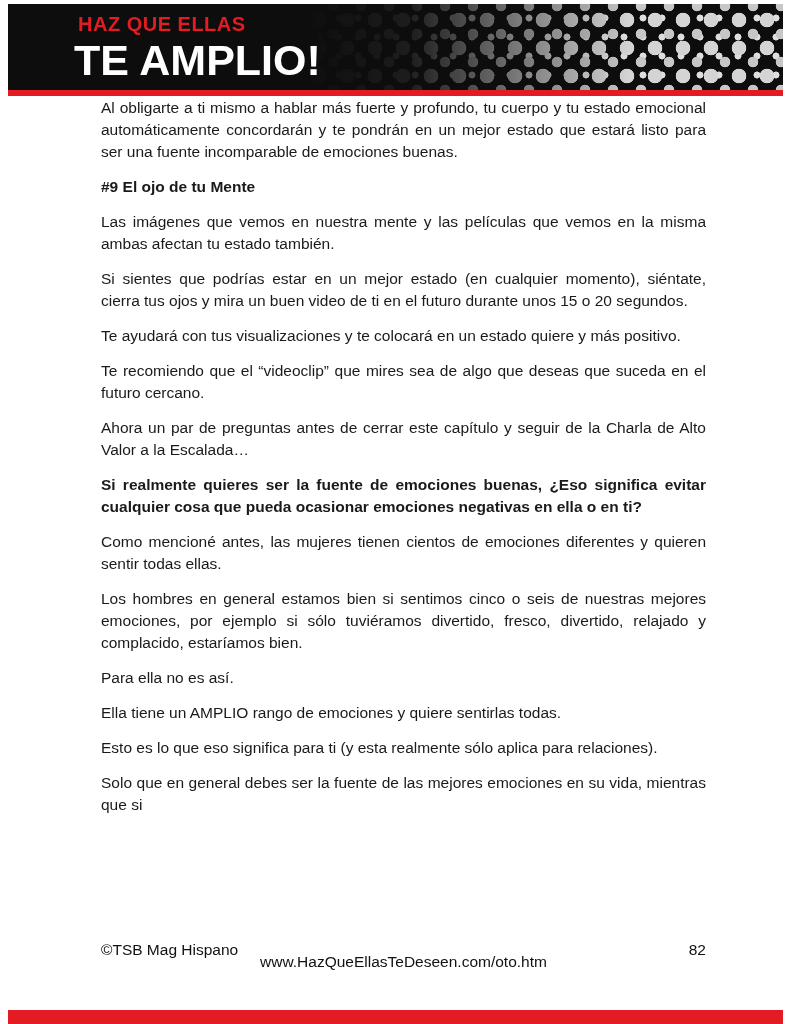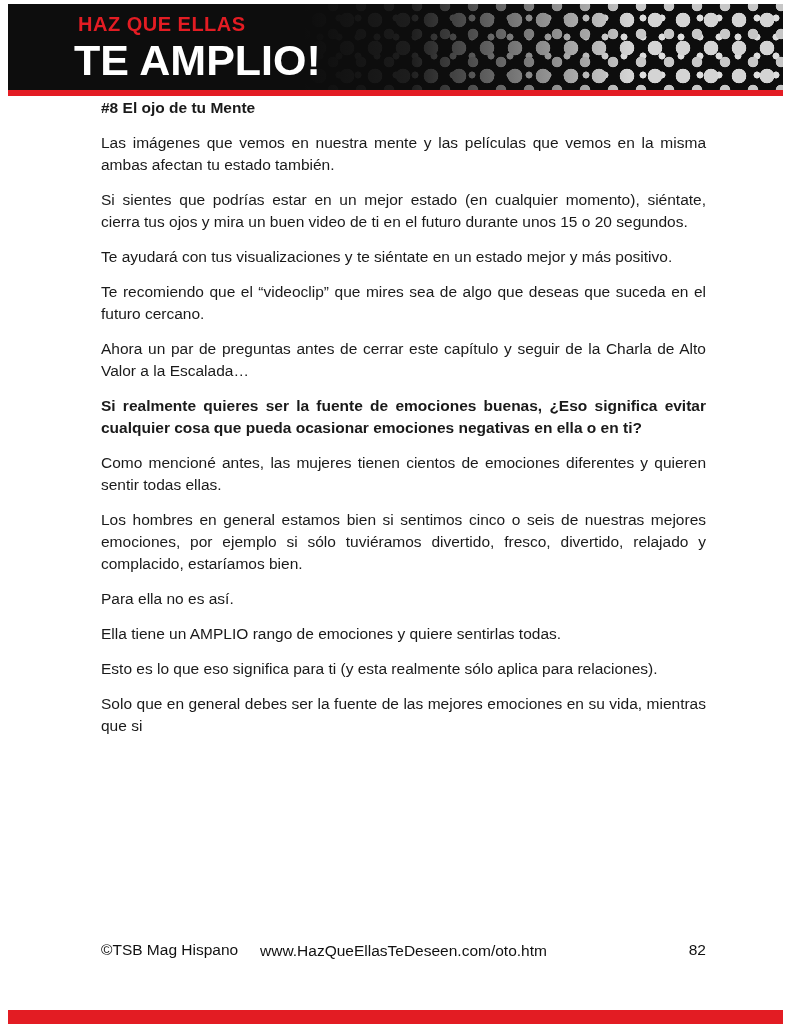--- a/index.html
+++ b/index.html
@@ -92,21 +92,21 @@
   .footer {
     position: absolute;
     top: 940px;
     left: 93px;
     width: 605px;
     color: #111111;
     font-size: 15.5px;
     line-height: 20px;
   }
   .footer-copyright { position: absolute; left: 0; top: 0; text-align: center; }
-  .footer-url { position: absolute; left: 50%; top: 1px; transform: translateX(-50%); white-space: nowrap; }
+  .footer-url { position: absolute; left: 50%; top: 12px; transform: translateX(-50%); white-space: nowrap; }
   .footer-page { position: absolute; right: 0; top: 0; }
 
   .bottom-bar {
     position: absolute;
     bottom: 0;
     left: 0;
     width: 100%;
     height: 14px;
     background: var(--accent, #e31c23);
   }
@@ -121,24 +121,25 @@
     <div class="banner-text">
       <div class="banner-subtitle">HAZ QUE ELLAS</div>
       <div class="banner-title">TE AMPLIO!</div>
     </div>
   </header>
 
   <div class="red-stripe"></div>
 
   <main class="body-text">
 
-      <p class="para bold">#8 El ojo de tu Mente</p>
+  <p class="para">Al obligarte a ti mismo a hablar más fuerte y profundo, tu cuerpo y tu estado emocional automáticamente concordarán y te pondrán en un mejor estado que estará listo para ser una fuente incomparable de emociones buenas.</p>
+      <p class="para bold">#9 El ojo de tu Mente</p>
       <p class="para">Las imágenes que vemos en nuestra mente y las películas que vemos en la misma ambas afectan tu estado también.</p>
       <p class="para">Si sientes que podrías estar en un mejor estado (en cualquier momento), siéntate, cierra tus ojos y mira un buen video de ti en el futuro durante unos 15 o 20 segundos.</p>
-      <p class="para">Te ayudará con tus visualizaciones y te siéntate en un estado mejor y más positivo.</p>
+      <p class="para">Te ayudará con tus visualizaciones y te colocará en un estado quiere y más positivo.</p>
       <p class="para">Te recomiendo que el “videoclip” que mires sea de algo que deseas que suceda en el futuro cercano.</p>
       <p class="para">Ahora un par de preguntas antes de cerrar este capítulo y seguir de la Charla de Alto Valor a la Escalada…</p>
       <p class="para bold">Si realmente quieres ser la fuente de emociones buenas, ¿Eso significa evitar cualquier cosa que pueda ocasionar emociones negativas en ella o en ti?</p>
       <p class="para">Como mencioné antes, las mujeres tienen cientos de emociones diferentes y quieren sentir todas ellas.</p>
       <p class="para">Los hombres en general estamos bien si sentimos cinco o seis de nuestras mejores emociones, por ejemplo si sólo tuviéramos divertido, fresco, divertido, relajado y complacido, estaríamos bien.</p>
       <p class="para">Para ella no es así.</p>
       <p class="para">Ella tiene un AMPLIO rango de emociones y quiere sentirlas todas.</p>
       <p class="para">Esto es lo que eso significa para ti (y esta realmente sólo aplica para relaciones).</p>
       <p class="para">Solo que en general debes ser la fuente de las mejores emociones en su vida, mientras que si</p>
     </main>

